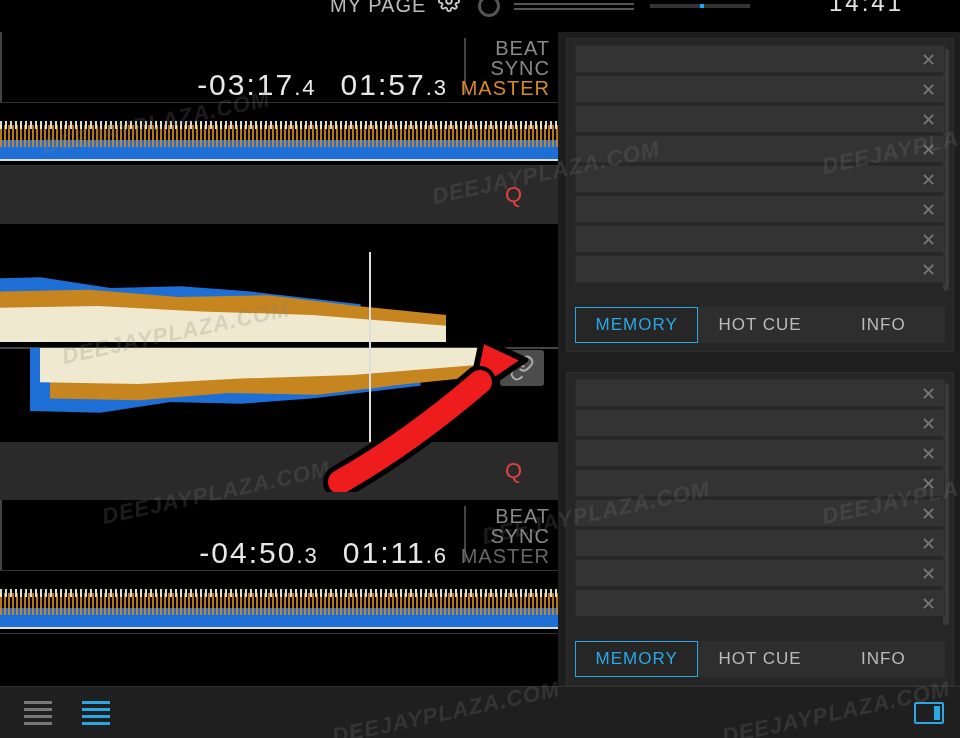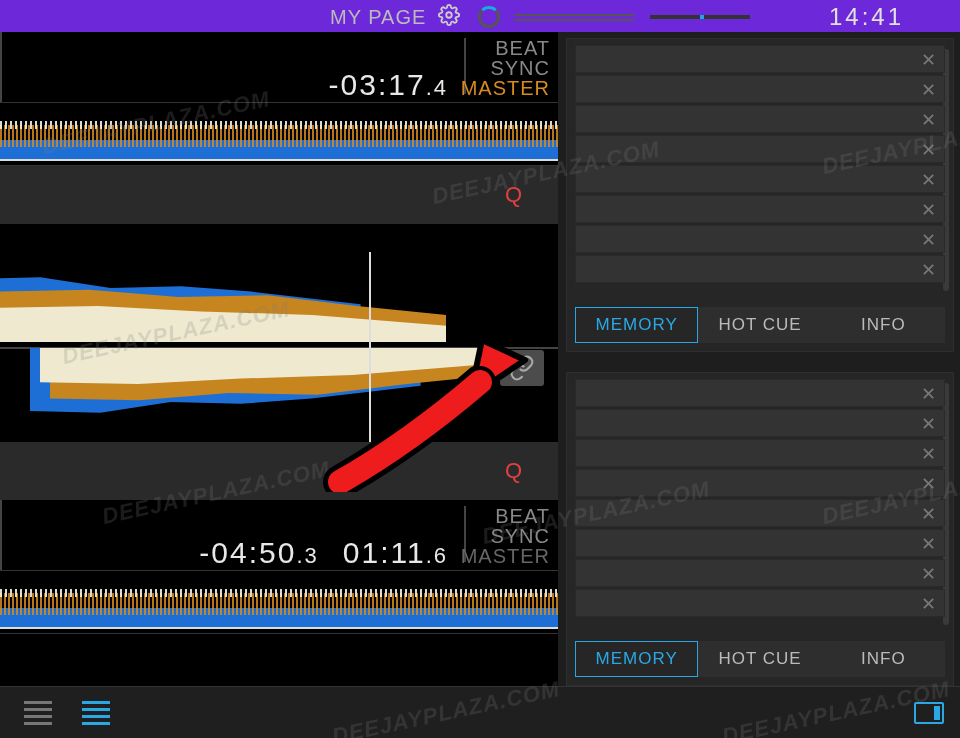--- a/index.html
+++ b/index.html
@@ -9,23 +9,23 @@
       background: #1a1a1a;
       font-family: Arial, sans-serif;
       color: #999;
       overflow: hidden;
       position: relative;
     }
 
     
     .top-bar {
       height: 32px;
-      background: #6d28d9;
+      background: #000000;
       display: flex;
-      align-items: center;
+      align-items: flex-end;
       padding: 17px 10px;
       position: relative;
     }
     .my-page { color: #bbb; font-size: 20px; letter-spacing: 1px; margin-left: 320px;}
     .gear { margin-left: 12px; font-size: 20px; color: #ccc; cursor: pointer; }
     .progress-area { margin-left: 18px; display: flex; align-items: center; }
     .spinner { width: 22px; height: 22px; border: 3px solid #555; border-top-color: #19a9e5; border-radius: 50%; }
     .thin-bars { margin-left: 14px; display: flex; flex-direction: column; gap: 3px;}
     .thin-bar { width: 120px; height: 2px; background: #555; }
     .small-seg { width: 100px; height: 4px; background: #333; margin-left: 16px; position:relative; }
@@ -212,20 +212,21 @@
 
     <div class="deck deck1">
       <div class="vline"></div>
       <div class="sync-col top">
         <div class="beat">BEAT</div>
         <div class="sync">SYNC</div>
         <div class="master">MASTER</div>
       </div>
       <div class="time-row" style="padding-right:110px;">
         <span class="time"><span>-03:17</span><span class="frac">.4</span></span>
+        <span class="time"><span>01:57</span><span class="frac">.3</span></span>
       </div>
       <div class="overview">
         <div class="ov-wave"></div>
         <div class="ov-baseline"></div>
       </div>
       <div class="q-strip">
         <span class="q-label">Q</span>
       </div>
     </div>
 

